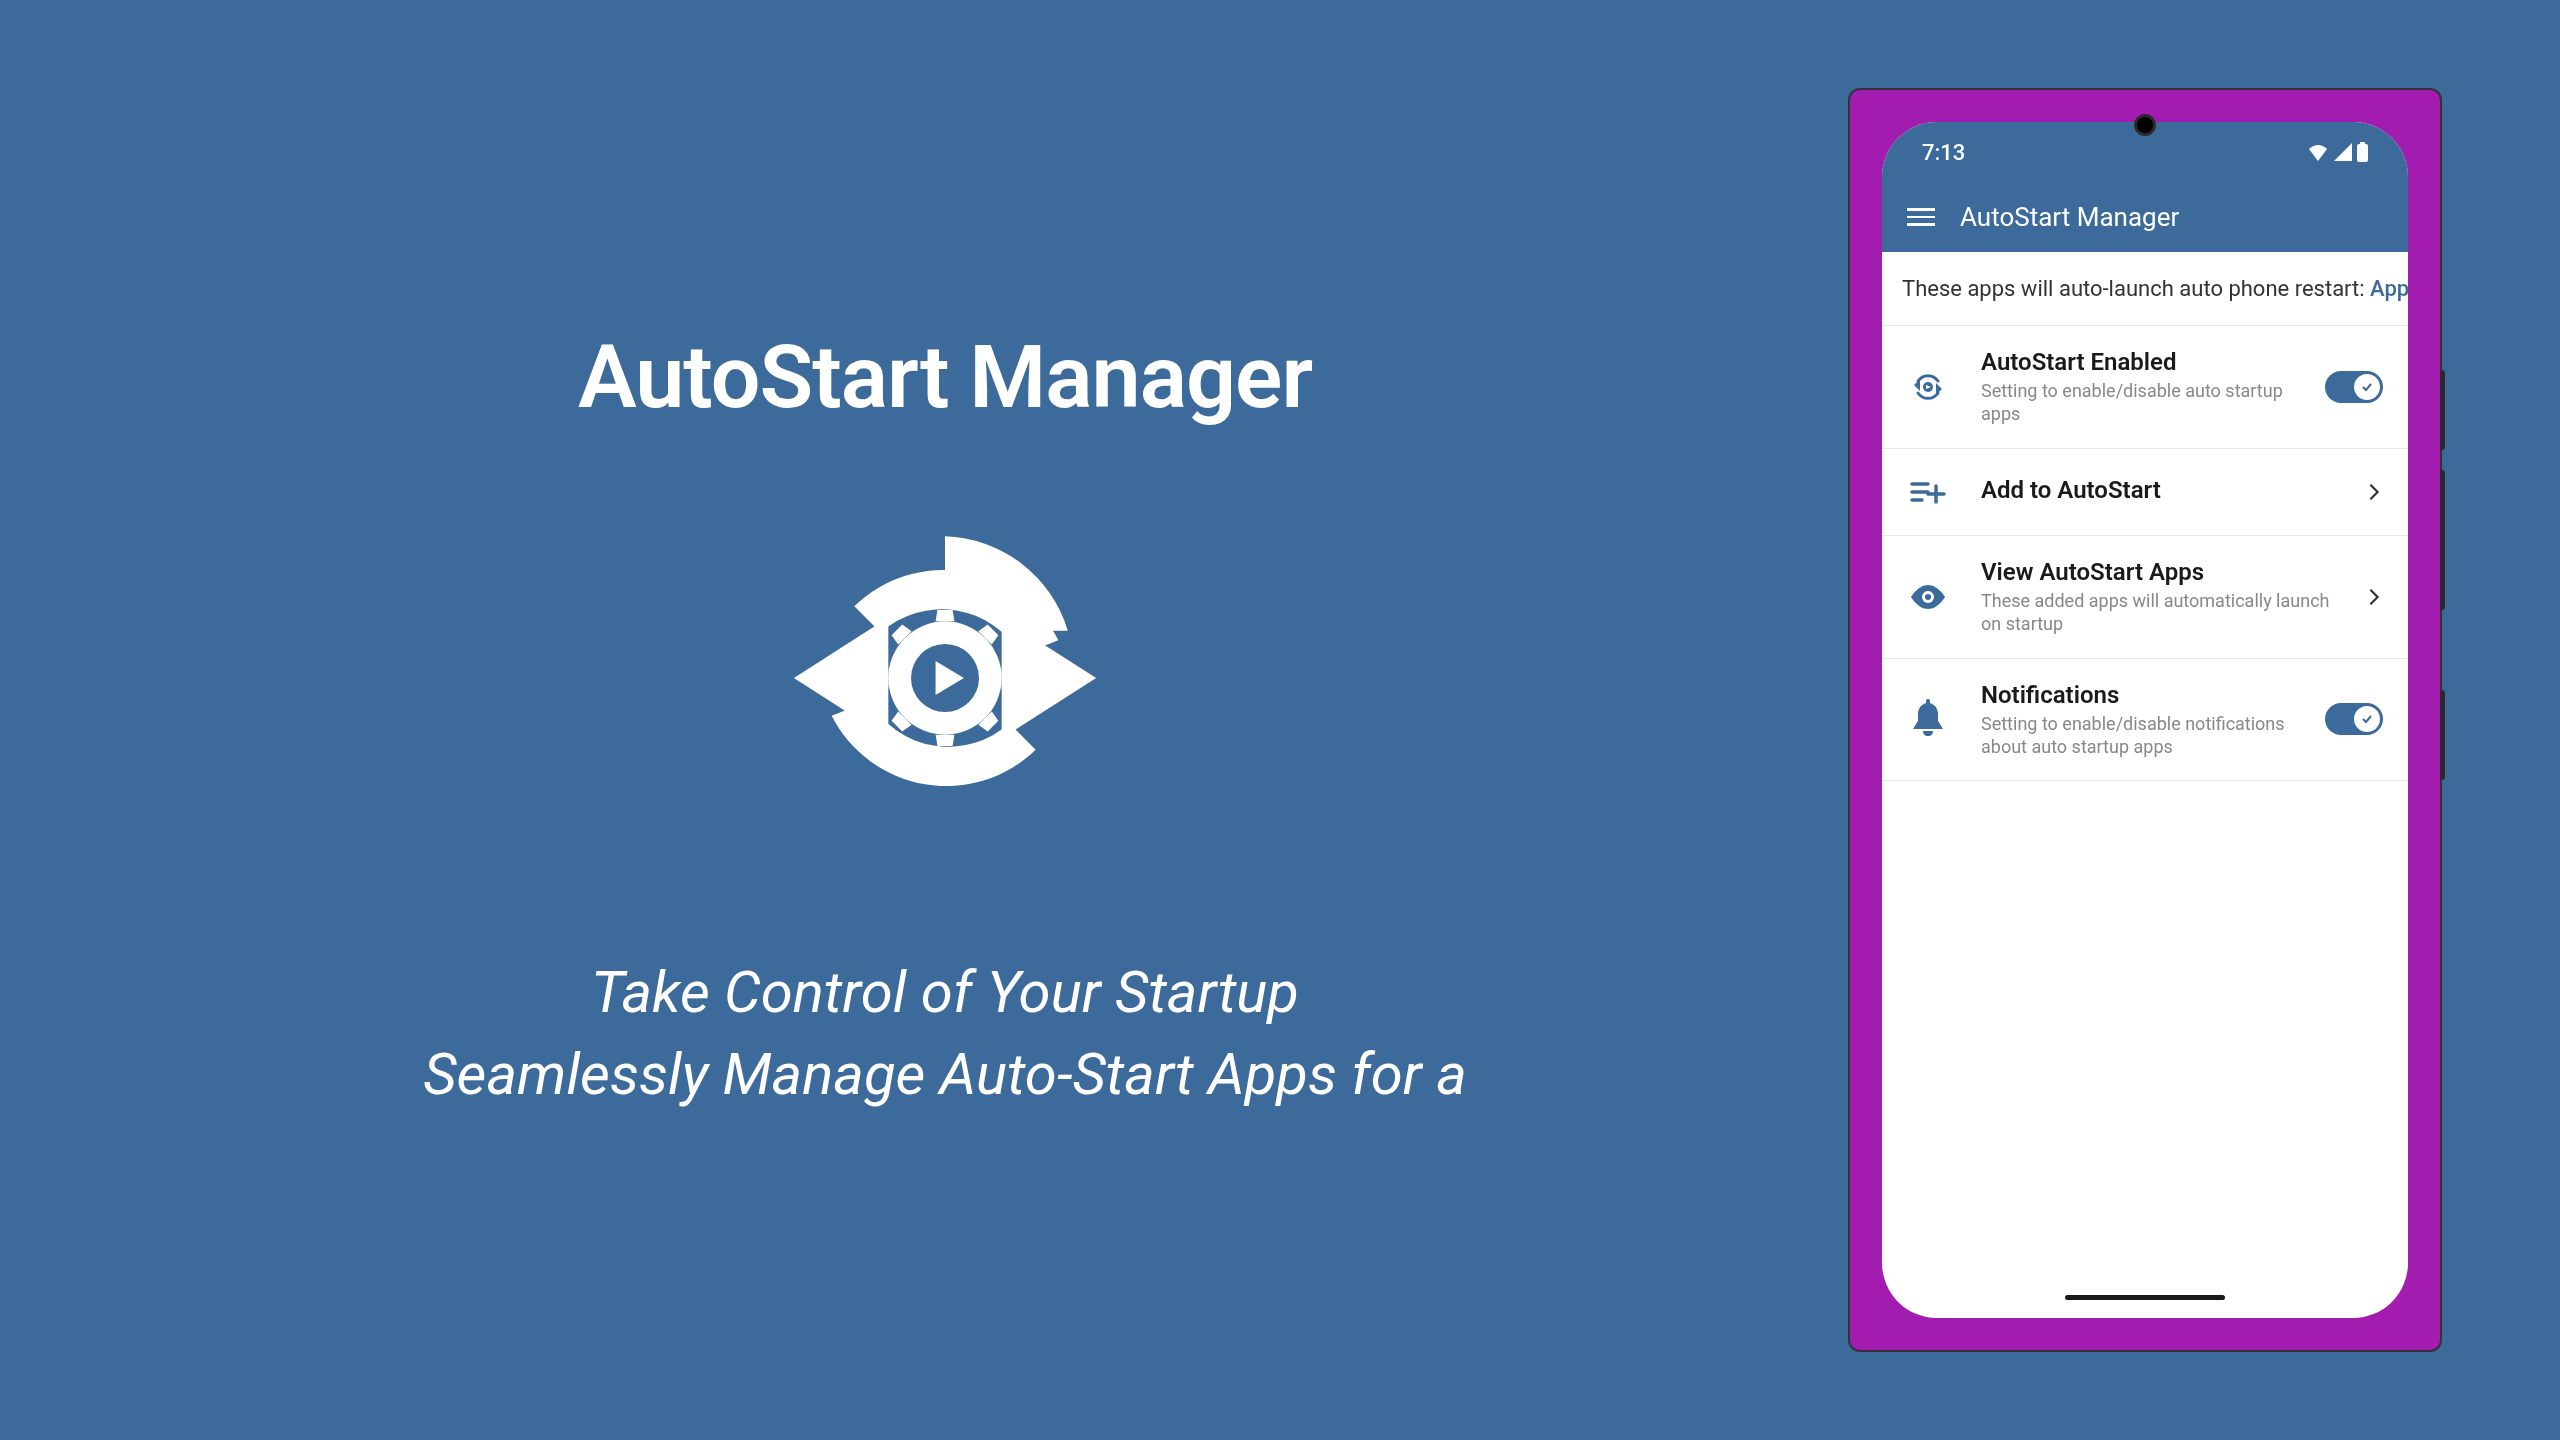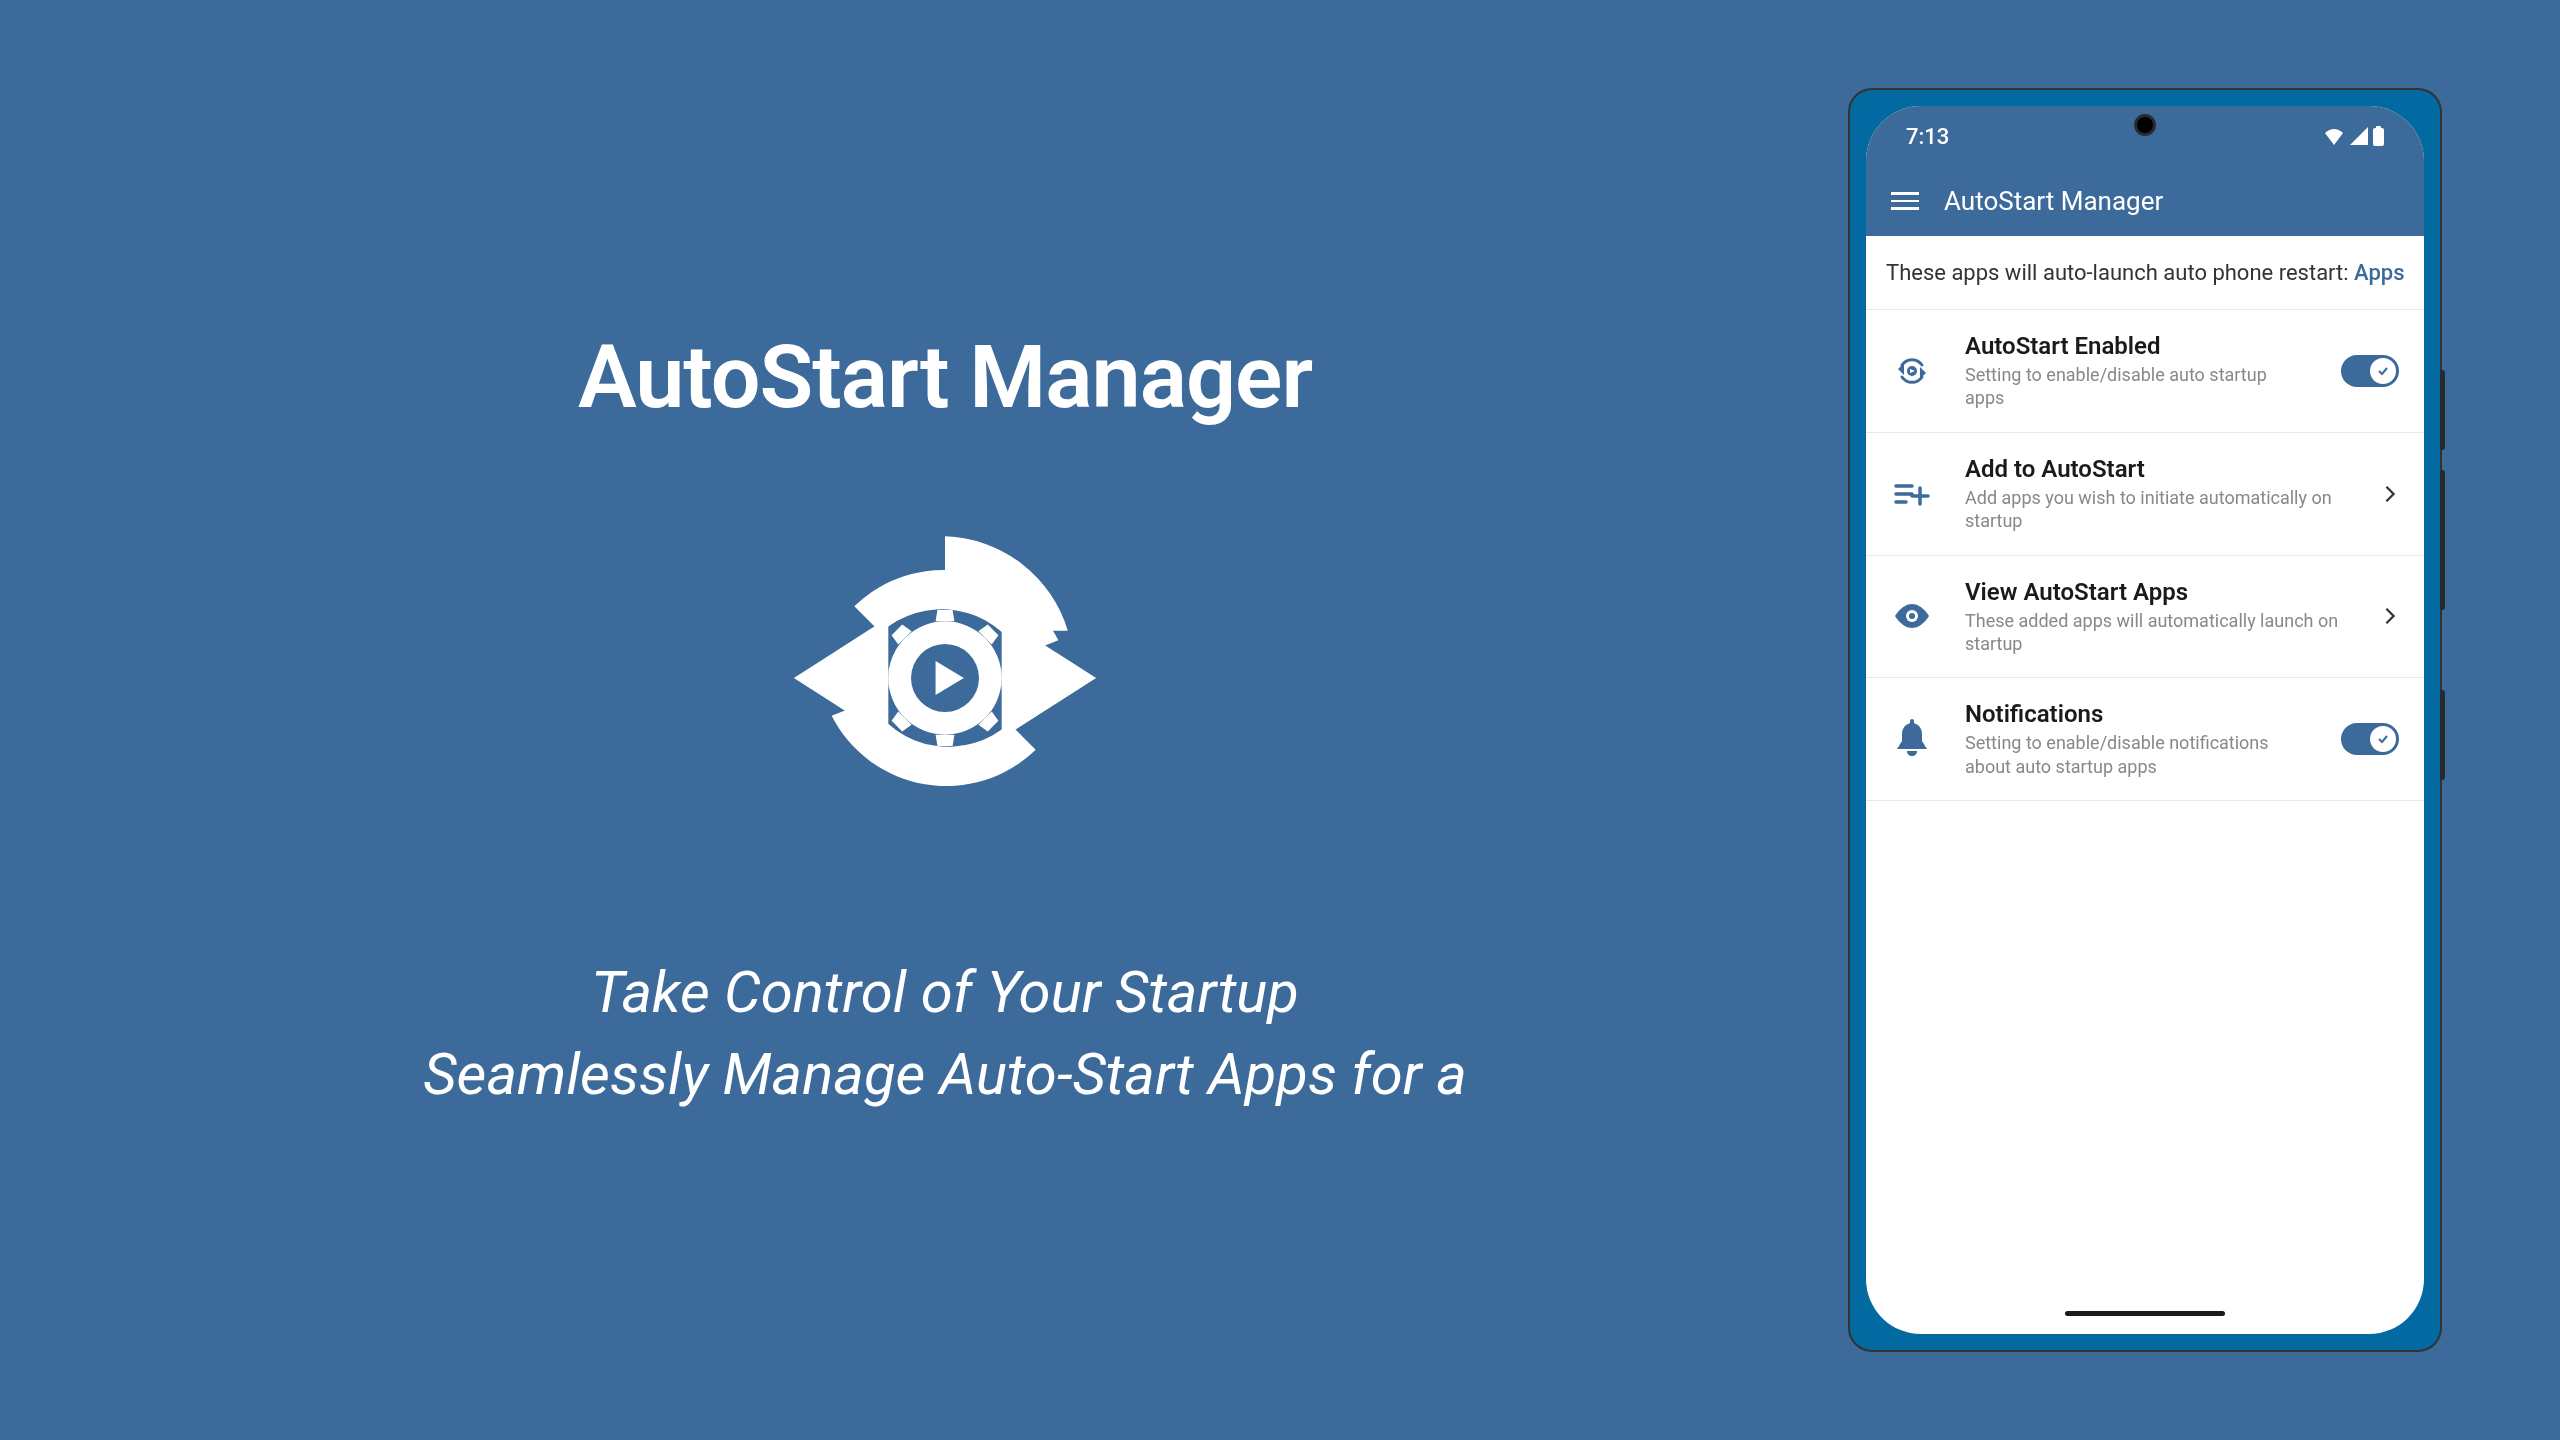--- a/index.html
+++ b/index.html
@@ -57,23 +57,23 @@
       font-style: italic;
     }
     .phone-container {
       width: 590px;
       height: 1260px;
       position: relative;
     }
     .phone-frame {
       width: 100%;
       height: 100%;
-      background: #0369a1;
-      border-radius: 22px;
-      padding: 16px;
+      background: #a21caf;
+      border-radius: 10px;
+      padding: 32px;
       position: relative;
       box-shadow: 0 0 0 2px #333;
     }
     .phone-screen {
       width: 100%;
       height: 100%;
       background: #fff;
       border-radius: 55px;
       overflow: hidden;
       position: relative;
@@ -354,21 +354,20 @@
               <svg width="40" height="40" viewBox="0 0 40 40" fill="none" stroke="#3c6a9b" stroke-width="3.5" stroke-linecap="round">
                 <line x1="4" y1="12" x2="20" y2="12"></line>
                 <line x1="4" y1="20" x2="20" y2="20"></line>
                 <line x1="4" y1="28" x2="14" y2="28"></line>
                 <line x1="28" y1="14" x2="28" y2="30"></line>
                 <line x1="20" y1="22" x2="36" y2="22"></line>
               </svg>
             </div>
             <div class="item-content">
               <div class="item-title">Add to AutoStart</div>
-              <div class="item-subtitle">Add apps you wish to initiate automatically on startup</div>
             </div>
             <svg class="chevron-icon" viewBox="0 0 12 20" fill="none" stroke="#333" stroke-width="2.5">
                 <path d="M 2 2 L 10 10 L 2 18"></path>
               </svg>
           </div>
 
           <div class="settings-item">
             <div class="item-icon">
               <svg width="40" height="32" viewBox="0 0 40 32" fill="#3c6a9b">
                 <path d="M 20 4 C 10 4 3 16 3 16 C 3 16 10 28 20 28 C 30 28 37 16 37 16 C 37 16 30 4 20 4 Z"></path>

